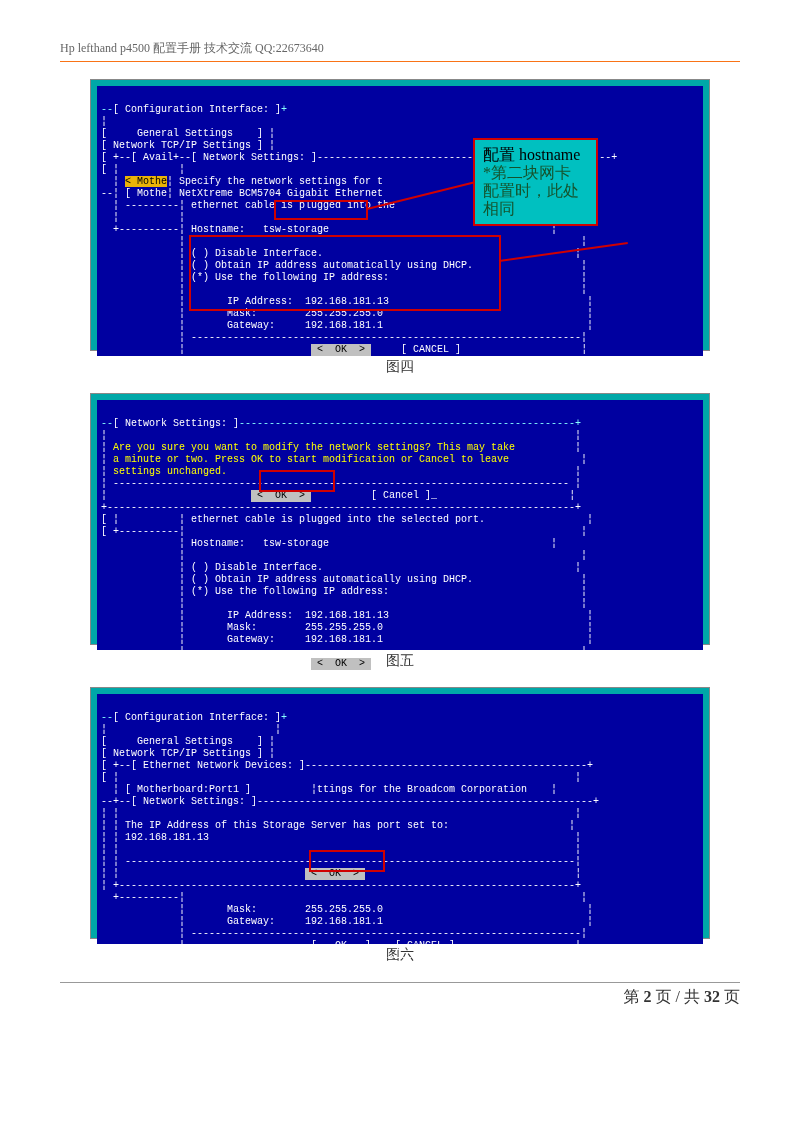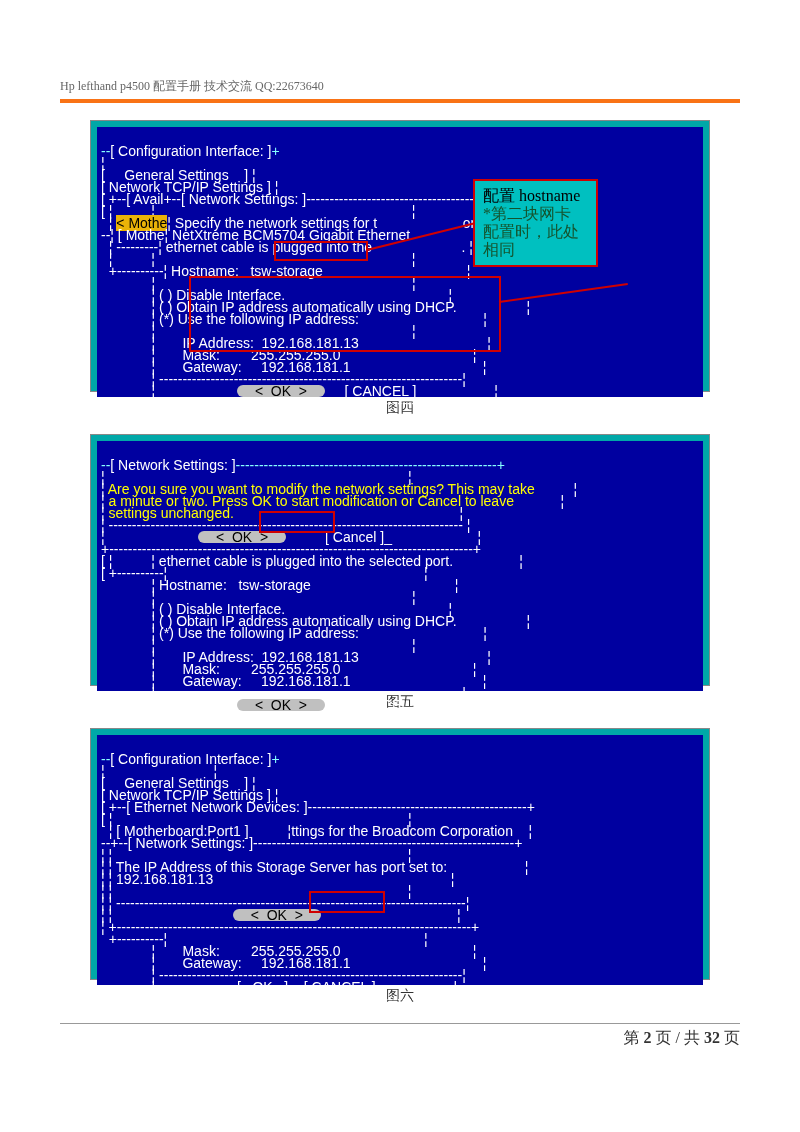--- a/index.html
+++ b/index.html
@@ -10,52 +10,50 @@
     width: 800px;
     color: #333;
   }
   .page {
     padding: 40px 60px 30px 60px;
   }
   .header {
     font-size: 12px;
     color: #666;
     padding-bottom: 4px;
-    border-bottom: 4px solid #f97316;
+    border-bottom: 1px solid #f97316;
     margin-bottom: 18px;
-    margin-top: 38px;
   }
   .screenshot {
     background: #00a8a8;
     padding: 6px;
     margin: 0 auto 6px auto;
     width: 618px;
     box-shadow: 0 0 0 1px #888;
     position: relative;
     box-sizing: border-box;
   }
   .term {
     background: #0000a0;
     color: #fff;
-    font-family: Liberation Sans, sans-serif;
-    font-size: 14px;
+    font-family: Liberation Mono, monospace;
+    font-size: 10px;
     line-height: 12px;
     white-space: pre;
     padding: 6px 4px;
     position: relative;
   }
   .term .yellow { color: #ffff00; }
   .term .white { color: #ffffff; }
   .term .cyan { color: #88ffff; }
   .btn {
     background: #c0c0c0;
     color: #000;
-    padding: 0 18px;
+    padding: 0 6px;
     display: inline-block;
-    border-radius: 6px;
   }
   .caption {
     text-align: center;
     font-size: 14px;
     margin: 8px 0 18px 0;
   }
   .annot {
     position: absolute;
     background: #00c0c0;
     border: 2px solid #d00000;

